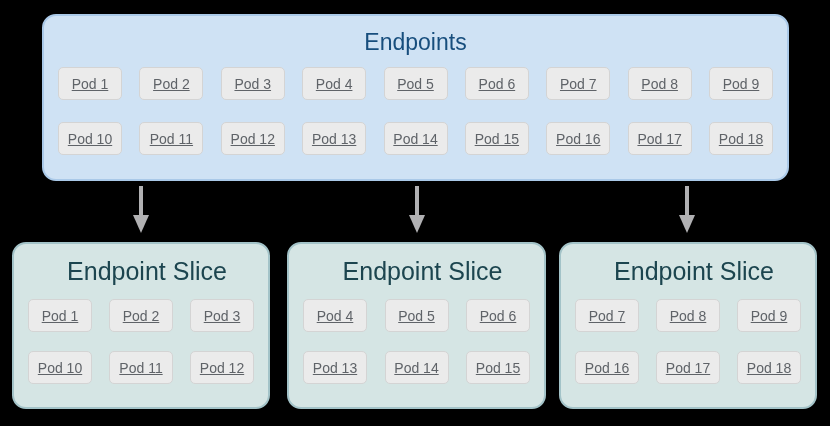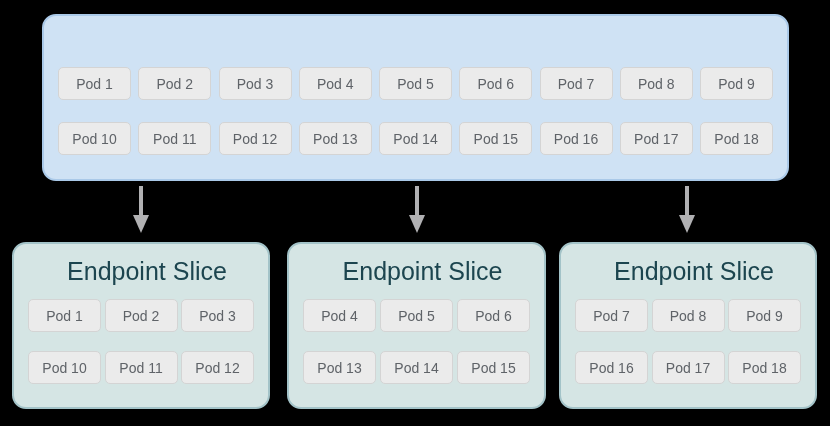--- a/index.html
+++ b/index.html
@@ -32,27 +32,28 @@
     font-size:23px;line-height:26px;font-weight:500;
     color:var(--endpoints-title);
   }
   .pod-row{
     position:absolute;left:14px;right:14px;
     display:flex;justify-content:space-between;align-items:center;
   }
   .endpoints-box .pod-row.row1{top:51px;}
   .endpoints-box .pod-row.row2{top:106px;}
   .pod{
-    width:73px;height:33px;box-sizing:border-box;
+    width:64px;height:33px;box-sizing:border-box;
     background:var(--pod-fill);
     border:1px solid var(--pod-border);
     border-radius:5px;
     display:flex;align-items:center;justify-content:center;
     font-size:14px;color:var(--pod-text);
     white-space:nowrap;
+    text-decoration:underline;
   }
   .arrow{
     position:absolute;top:186px;width:16px;height:47px;
     display:flex;flex-direction:column;align-items:center;
   }
   .arrow .shaft{width:4px;height:29px;background:var(--arrow);}
   .arrow .head{
     width:0;height:0;
     border-left:8px solid transparent;
     border-right:8px solid transparent;
@@ -76,20 +77,21 @@
     color:var(--slice-title);
     padding-left:12px;
   }
   .slice-box .pod-row.row1{top:55px;}
   .slice-box .pod-row.row2{top:107px;}
 </style>
 </head>
 <body>
 
 <div class="endpoints-box">
+  <div class="endpoints-title">Endpoints</div>
   <div class="pod-row row1">
       <div class="pod">Pod 1</div>
       <div class="pod">Pod 2</div>
       <div class="pod">Pod 3</div>
       <div class="pod">Pod 4</div>
       <div class="pod">Pod 5</div>
       <div class="pod">Pod 6</div>
       <div class="pod">Pod 7</div>
       <div class="pod">Pod 8</div>
       <div class="pod">Pod 9</div>

